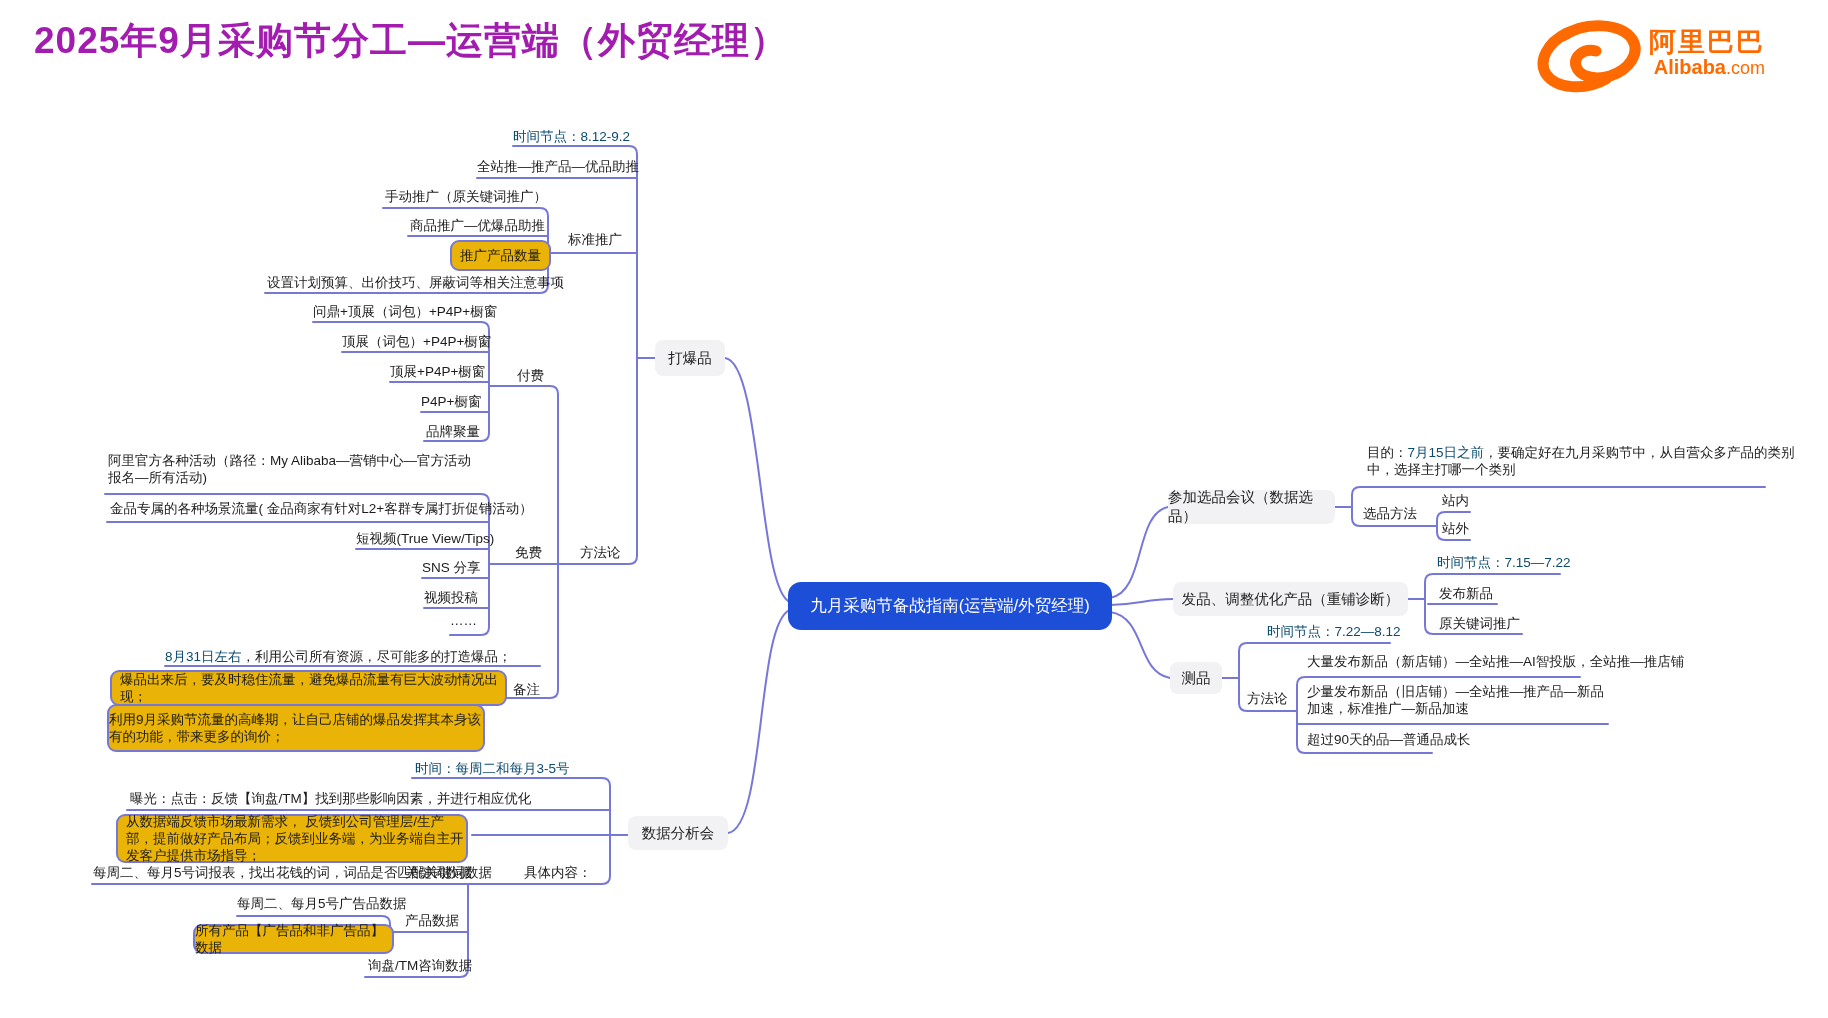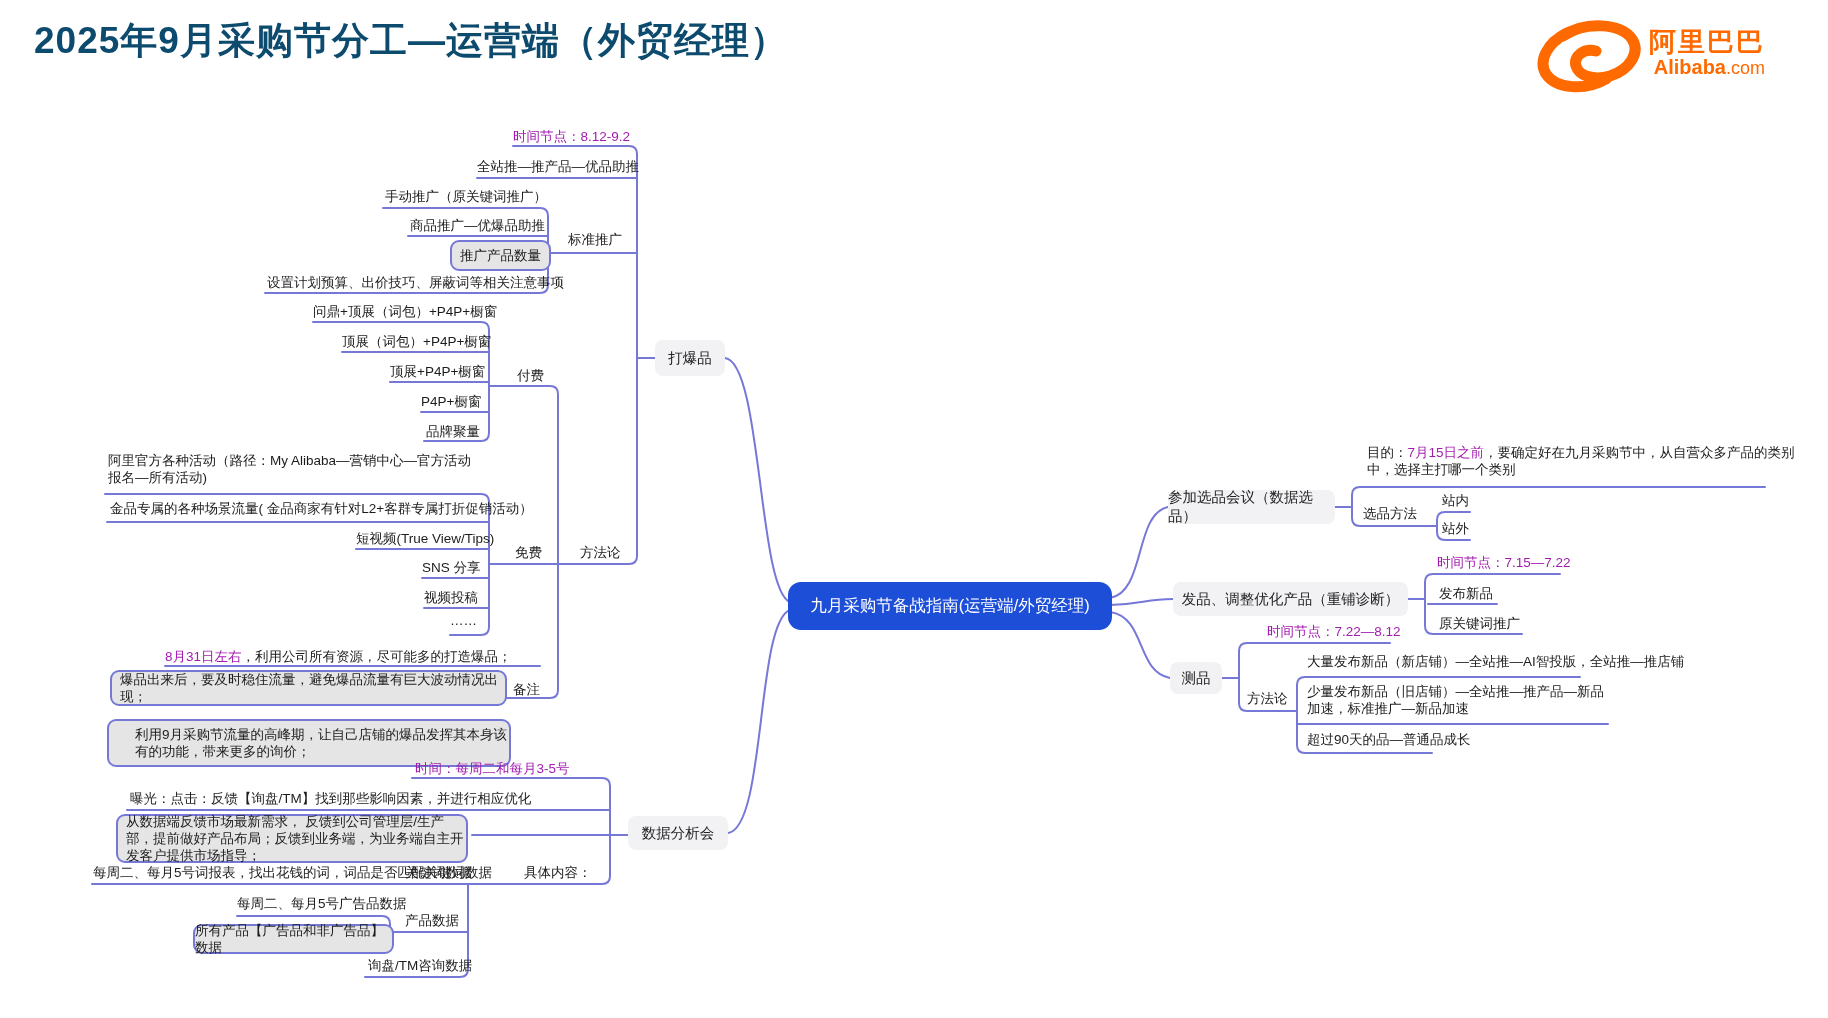--- a/index.html
+++ b/index.html
@@ -1,28 +1,28 @@
 <!DOCTYPE html>
 <html><head>
 <meta charset="utf-8">
 <style>
   html,body{margin:0;padding:0;background:#ffffff;}
   #stage{position:relative;width:1828px;height:1018px;background:#fff;overflow:hidden;
          font-family:"Liberation Sans","DejaVu Sans",sans-serif;color:#1c1c1c;}
   #wires{position:absolute;left:0;top:0;width:1828px;height:1018px;}
   .t{position:absolute;font-size:13.5px;line-height:17px;white-space:nowrap;color:#1c1c1c;}
   .wrap{white-space:normal;}
-  .red{color:#a21caf;}
+  .red{color:#0c4a6e;}
   .gbox{position:absolute;background:#f2f2f5;border-radius:8px;display:flex;align-items:center;
         justify-content:center;font-size:14.5px;color:#222;}
   .leafbox{position:absolute;border:2px solid #7678d8;border-radius:9px;display:flex;align-items:center;
-        font-size:13.5px;line-height:17px;background:#e5e5e5;}
+        font-size:13.5px;line-height:17px;background:#eab308;}
   .center-node{position:absolute;background:#1d4ed8;border-radius:13px;display:flex;align-items:center;
         justify-content:center;color:#fff;font-size:16.5px;font-weight:500;}
-  .title{position:absolute;left:34px;top:16px;font-size:37px;font-weight:900;color:#0c4a6e;letter-spacing:1px;}
+  .title{position:absolute;left:34px;top:16px;font-size:37px;font-weight:900;color:#a21caf;letter-spacing:1px;}
   .logo{position:absolute;left:1533px;top:10px;width:280px;height:86px;display:flex;align-items:center;text-align:right;}
   .logo-text{display:flex;flex-direction:column;line-height:1.05;margin-left:4px;}
   .logo-cn{font-size:27px;font-weight:800;color:#FF6A00;letter-spacing:2px;}
   .logo-en{font-size:20px;font-weight:800;color:#FF6A00;}
   .logo-en .com{font-weight:400;font-size:18px;}
 </style>
 </head>
 <body>
 
 <div id="stage">
@@ -119,21 +119,21 @@
   <div class="t" style="left:110px;top:500px;">金品专属的各种场景流量( 金品商家有针对L2+客群专属打折促销活动）</div>
   <div class="t" style="left:356px;top:530px;">短视频(True View/Tips)</div>
   <div class="t" style="left:422px;top:559px;">SNS 分享</div>
   <div class="t" style="left:424px;top:589px;">视频投稿</div>
   <div class="t" style="left:450px;top:612px;">……</div>
   <div class="t" style="left:515px;top:544px;">免费</div>
   <div class="t" style="left:580px;top:544px;">方法论</div>
 
   <div class="t" style="left:165px;top:648px;"><span class="red">8月31日左右</span><span>，利用公司所有资源，尽可能多的打造爆品；</span></div>
   <div class="leafbox" style="left:110px;top:670px;width:385px;height:32px;padding-left:8px;">爆品出来后，要及时稳住流量，避免爆品流量有巨大波动情况出现；</div>
-  <div class="leafbox wrap" style="left:107px;top:704px;width:374px;height:44px;padding-left:26px;white-space:normal;margin-top:15px;">利用9月采购节流量的高峰期，让自己店铺的爆品发挥其本身该有的功能，带来更多的询价；</div>
+  <div class="leafbox wrap" style="left:107px;top:704px;width:374px;height:44px;padding-left:0;white-space:normal;">利用9月采购节流量的高峰期，让自己店铺的爆品发挥其本身该有的功能，带来更多的询价；</div>
   <div class="t" style="left:513px;top:681px;">备注</div>
 
   <div class="gbox" style="left:628px;top:816px;width:100px;height:34px;">数据分析会</div>
   <div class="t red" style="left:415px;top:760px;">时间：每周二和每月3-5号</div>
   <div class="t" style="left:130px;top:790px;">曝光：点击：反馈【询盘/TM】找到那些影响因素，并进行相应优化</div>
   <div class="leafbox wrap" style="left:116px;top:814px;width:340px;height:45px;padding-left:8px;white-space:normal;">从数据端反馈市场最新需求， 反馈到公司管理层/生产部，提前做好产品布局；反馈到业务端，为业务端自主开发客户提供市场指导；</div>
   <div class="t" style="left:524px;top:864px;">具体内容：</div>
   <div class="t" style="left:93px;top:864px;">每周二、每月5号词报表，找出花钱的词，词品是否匹配关键词数据</div>
   <div class="t" style="left:405px;top:864px;">关键词数据</div>
   <div class="t" style="left:237px;top:895px;">每周二、每月5号广告品数据</div>

